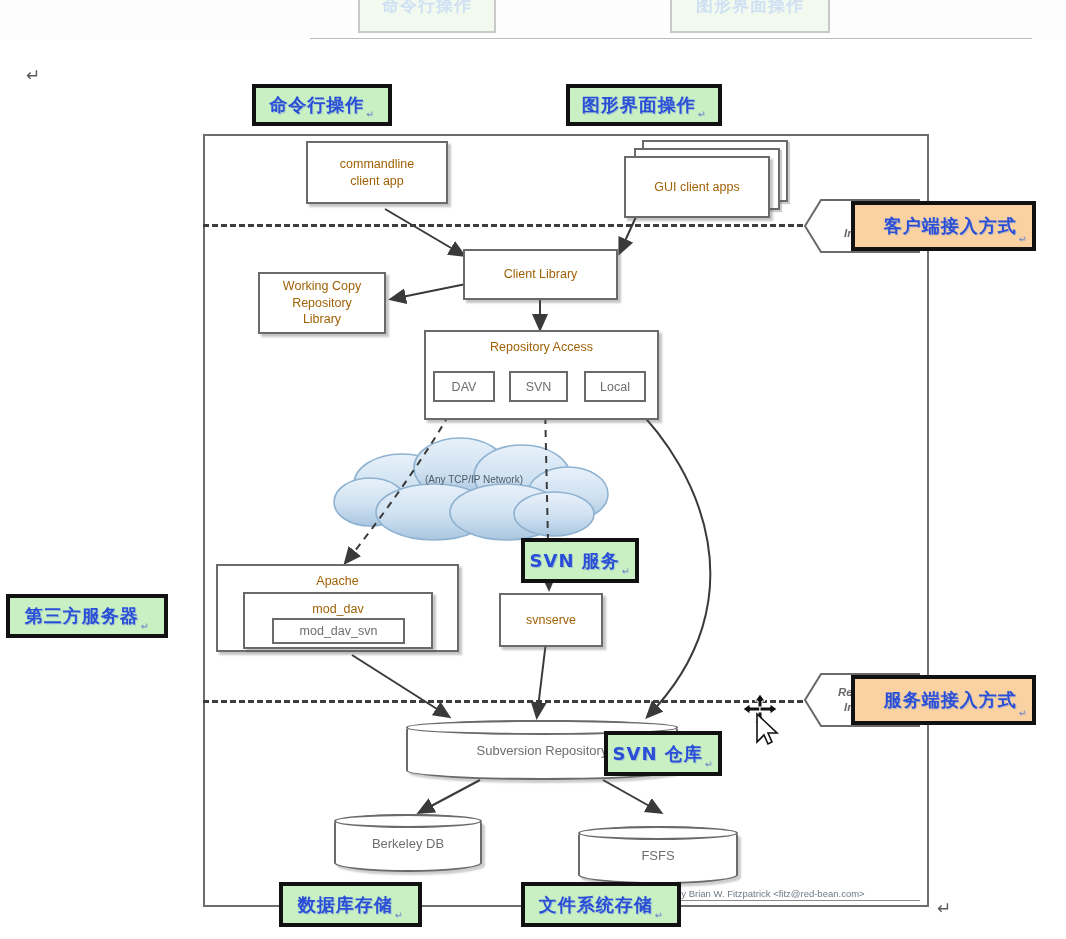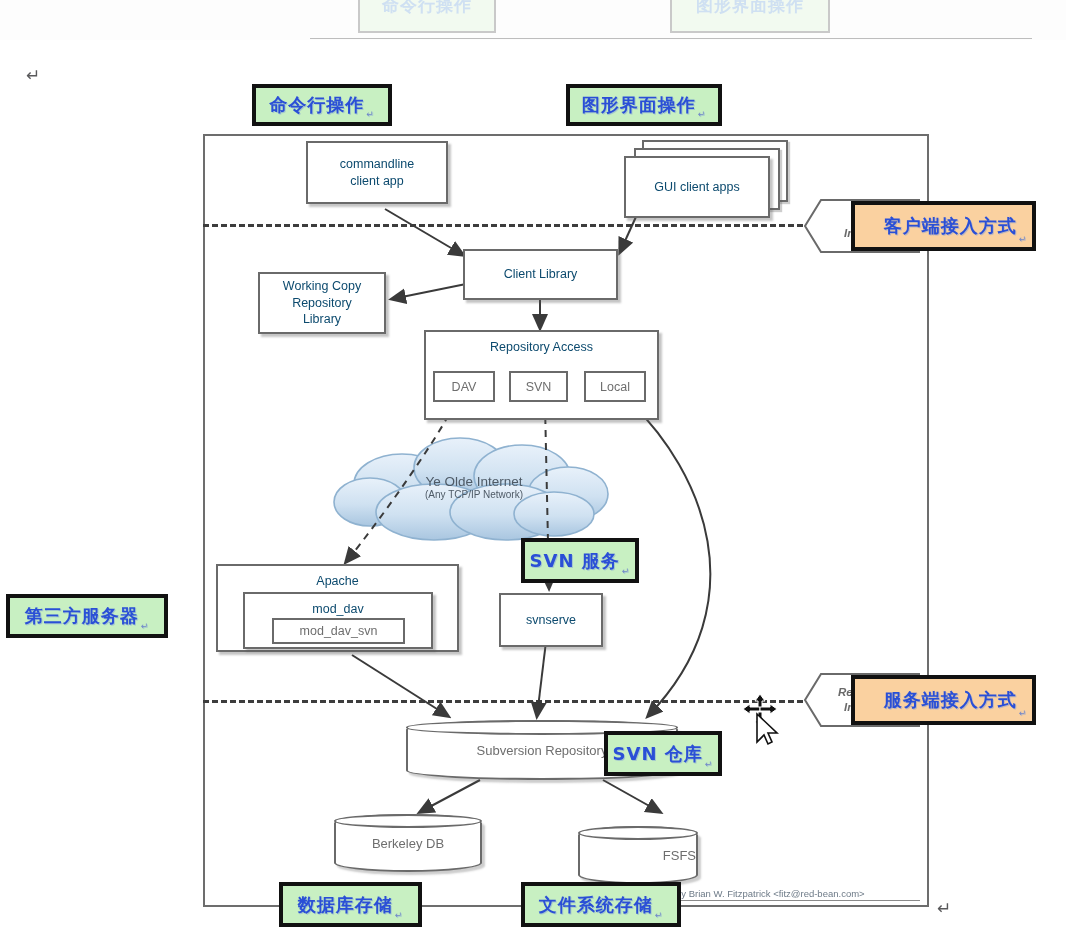--- a/index.html
+++ b/index.html
@@ -72,21 +72,21 @@
   }
   .dash-client { top: 224px; }
   .dash-repo   { top: 700px; }
 
   
   .dbox {
     position: absolute;
     box-sizing: border-box;
     background: #ffffff;
     border: 2px solid #6a6a6a;
-    color: #0c4a6e;
+    color: #a16207;
     font-size: 12.5px;
     line-height: 1.35;
     display: flex;
     flex-direction: column;
     align-items: center;
     justify-content: center;
     text-align: center;
     box-shadow: 3px 3px 2px rgba(90,90,90,0.35);
     font-family: "Liberation Sans", sans-serif;
   }
@@ -256,21 +256,20 @@
         <ellipse cx="130" cy="36" rx="46" ry="30"></ellipse>
         <ellipse cx="192" cy="44" rx="48" ry="31"></ellipse>
         <ellipse cx="238" cy="62" rx="40" ry="27"></ellipse>
         <ellipse cx="40" cy="70" rx="36" ry="24"></ellipse>
         <ellipse cx="104" cy="80" rx="58" ry="28"></ellipse>
         <ellipse cx="176" cy="80" rx="56" ry="28"></ellipse>
         <ellipse cx="224" cy="82" rx="40" ry="22"></ellipse>
       </g>
     </svg>
     <div class="cloud-text">
-      <div>Ye Olde Internet</div>
       <div class="cloud-sub">(Any TCP/IP Network)</div>
     </div>
   </div>
 
   <svg class="edges">
     <defs>
       <marker id="ah" markerWidth="9" markerHeight="9" refX="7" refY="4" orient="auto">
         <path d="M0,0 L9,4 L0,8 z" fill="#3a3a3a"></path>
       </marker>
     </defs>
@@ -369,21 +368,21 @@
   </div>
 
   <div class="cyl" style="left:406px; top:720px; width:272px; height:60px;">
     <span>Subversion Repository</span>
   </div>
 
   <div class="cyl" style="left:334px; top:814px; width:148px; height:58px;">
     <span>Berkeley DB</span>
   </div>
 
-  <div class="cyl" style="left:578px; top:826px; width:120px; height:58px;justify-content:flex-end;">
+  <div class="cyl" style="left:578px; top:826px; width:160px; height:58px;">
     <span>FSFS</span>
   </div>
 
   <div class="attrib">by Brian W. Fitzpatrick &lt;fitz@red-bean.com&gt;</div>
 
   <div class="anno anno-green" style="left:252px; top:84px; width:140px; height:42px;">
     <span>命令行操作</span>
     <span class="mark">↵</span>
   </div>
 

